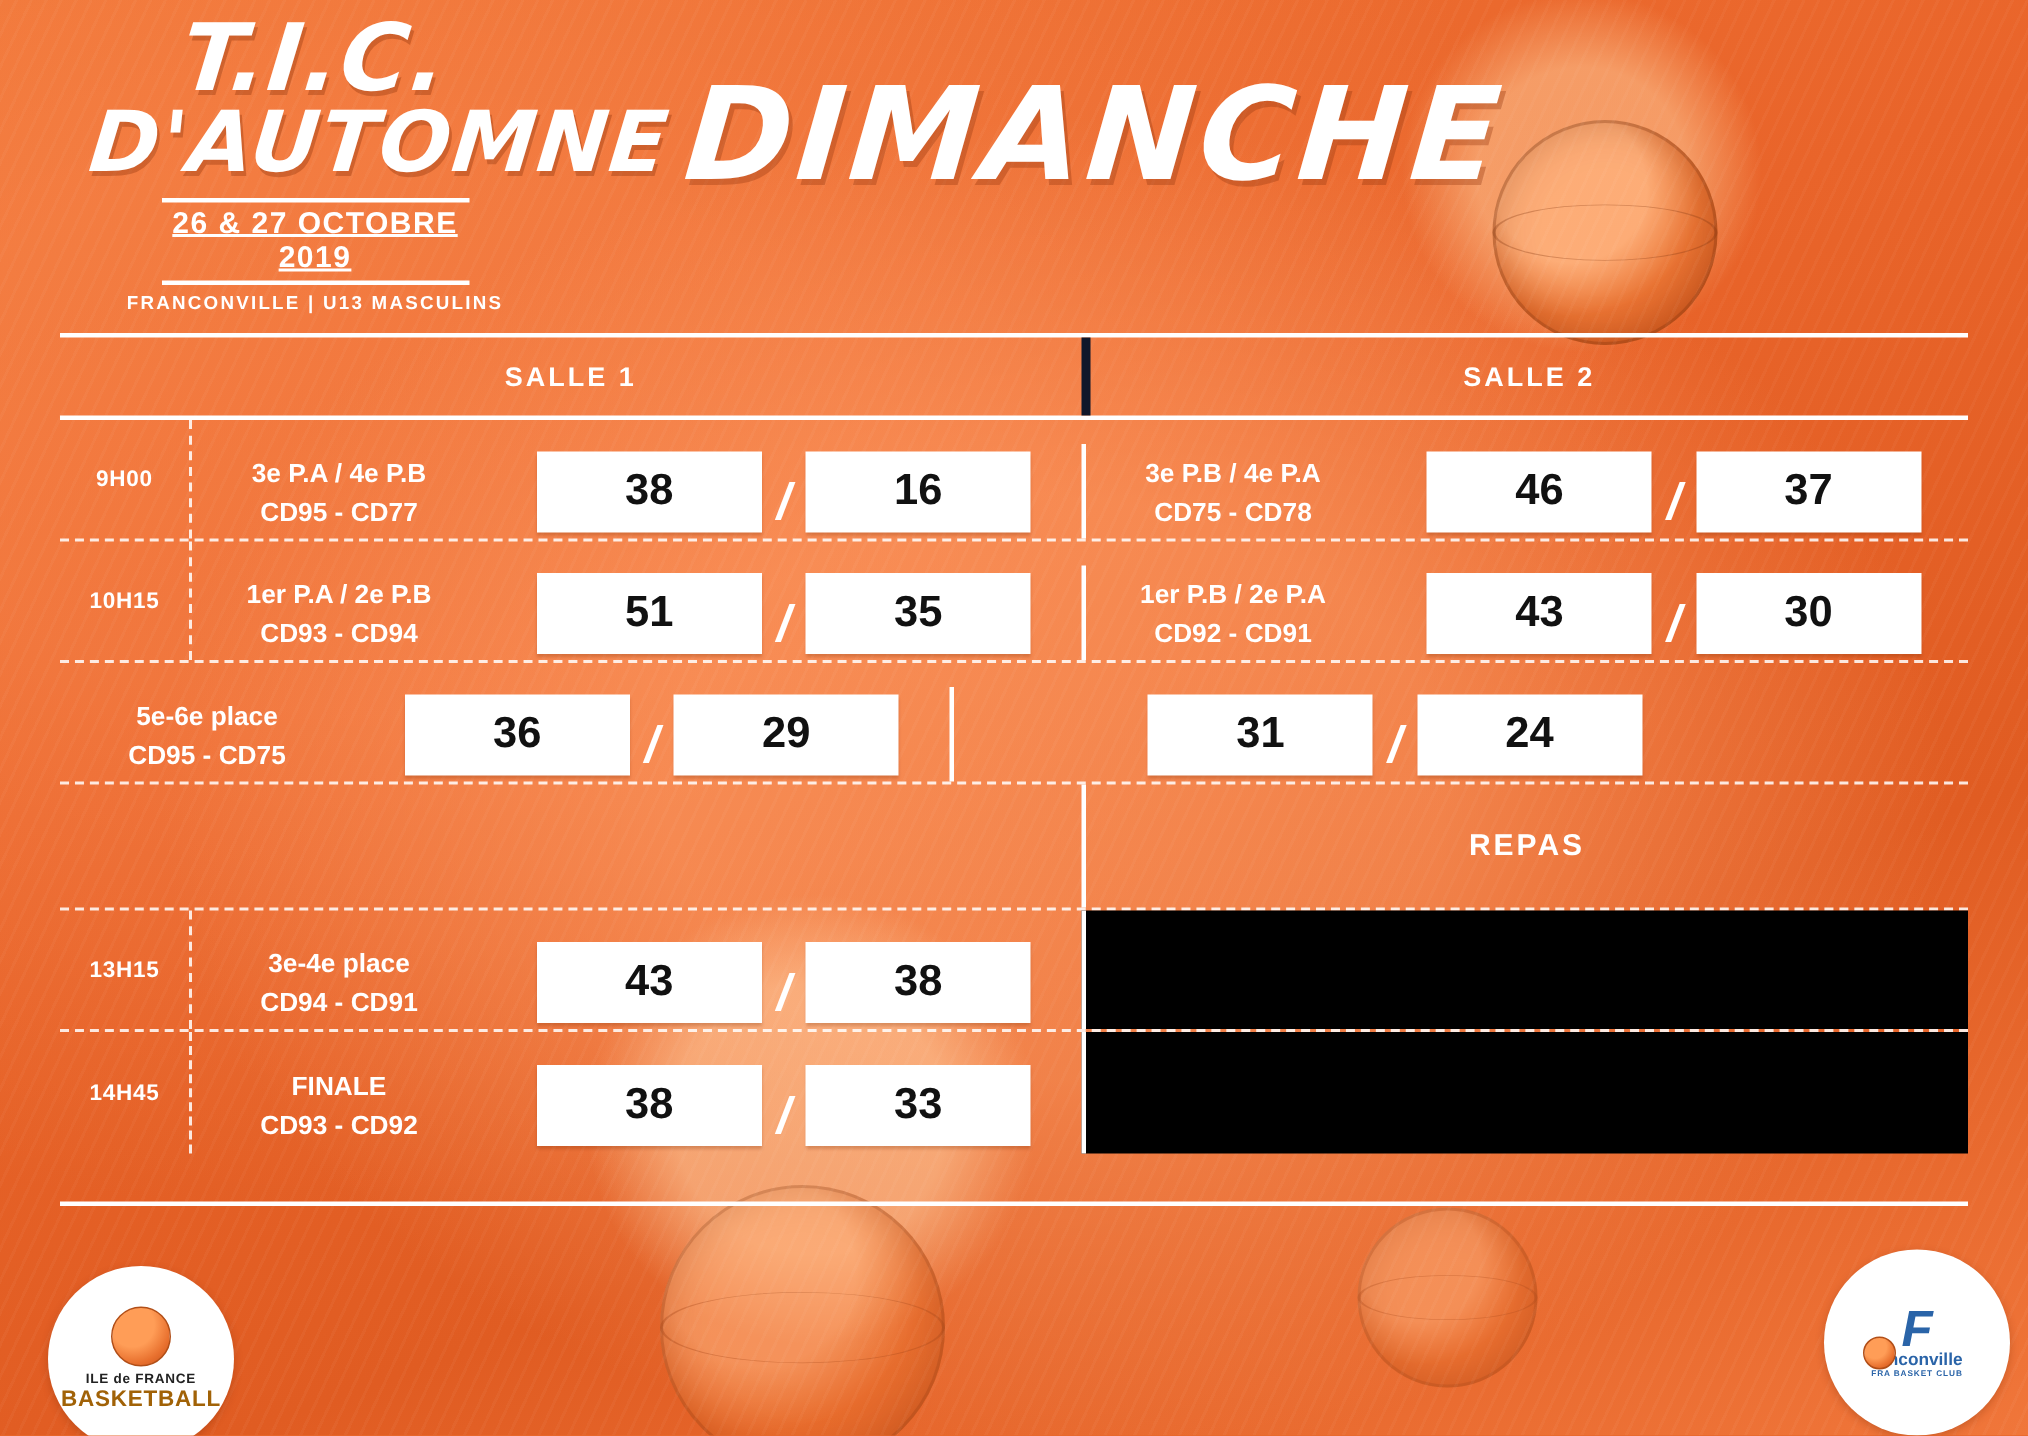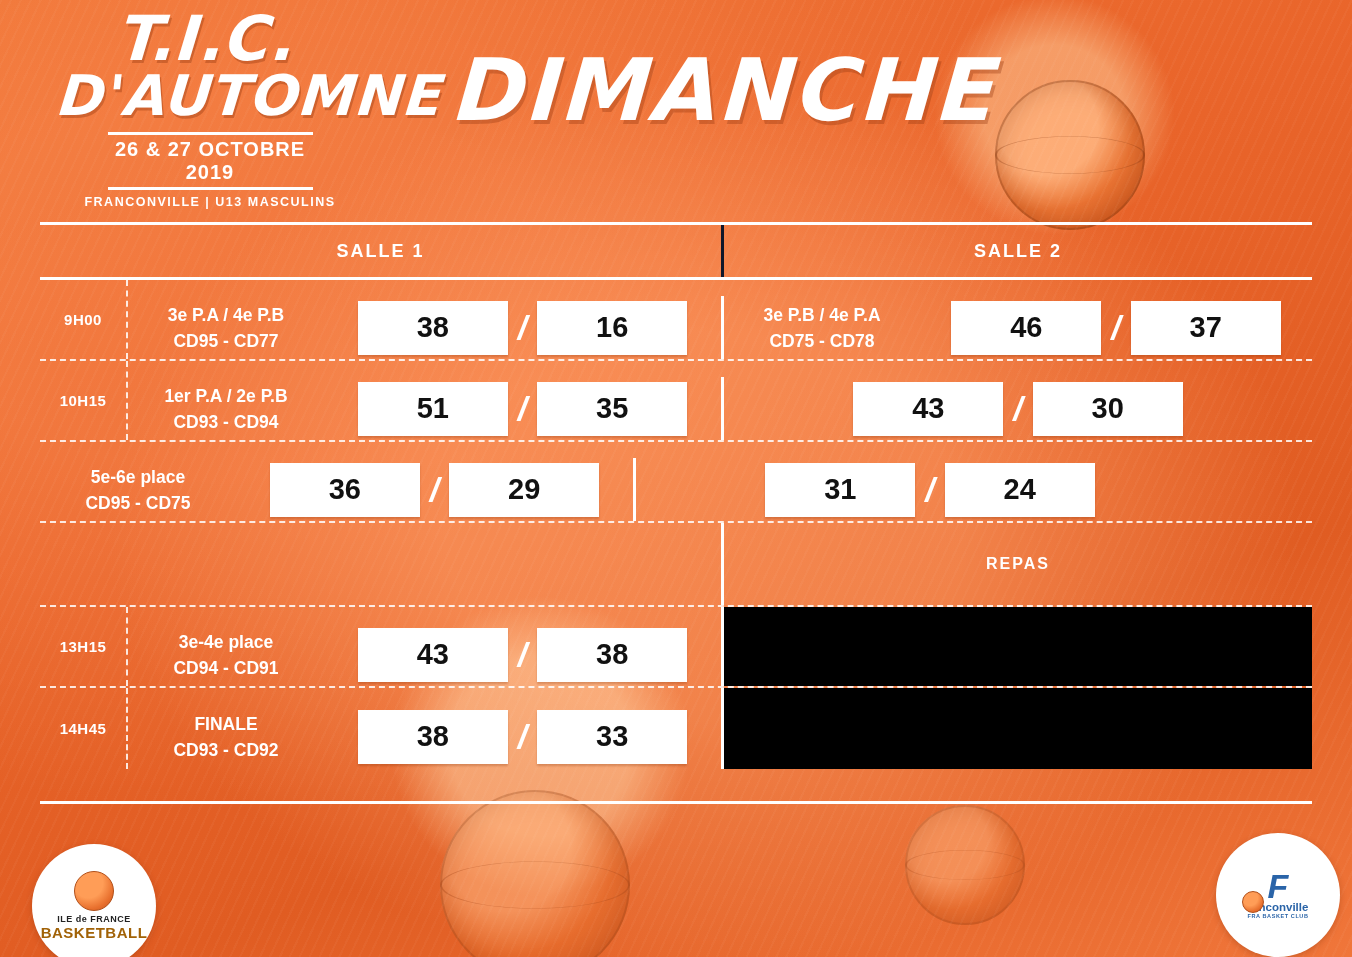--- a/index.html
+++ b/index.html
@@ -59,21 +59,21 @@
   #logo .aut {
     font-family:"DejaVu Sans", sans-serif;
     font-weight:bold; font-style:italic;
     font-size:56px; line-height:56px; letter-spacing:1px;
     text-shadow:2px 3px 0 rgba(140,50,10,.35);
     transform:skewX(-6deg);
   }
   #logo .dates {
     margin:8px auto 0; width:205px; padding:3px 0;
     border-top:3px solid #fff; border-bottom:3px solid #fff;
-    font-weight:bold; font-size:20px; letter-spacing:1px;
+    font-weight:bold; font-size:20px; letter-spacing:1px;text-decoration:underline;
   }
   #logo .sub {
     margin-top:5px; font-size:12.5px; font-weight:bold; letter-spacing:1.5px;
   }
 
   
   #day-title {
     position:absolute; left:420px; top:44px; width:620px;
     text-align:center; color:#fff;
     font-family:"DejaVu Sans", sans-serif;
@@ -90,55 +90,55 @@
     color:#fff;
   }
   .halls {
     display:flex; height:55px; border-bottom:3px solid #fff;
   }
   .hall {
     display:flex; align-items:center; justify-content:center;
     font-size:18px; font-weight:bold; letter-spacing:2px;
   }
   .hall.one { width:681px; }
-  .hall.two { width:591px; border-left:3px solid #0f172a; }
+  .hall.two { width:591px; border-left:6px solid #0f172a; }
 
   .row { display:flex; height:81px; border-bottom:2px dashed rgba(255,255,255,.85); }
   .row.last { border-bottom:none; }
   .time {
     width:88px; display:flex; align-items:center; justify-content:center;
     font-size:15px; font-weight:bold; letter-spacing:.5px;
     border-right:2px dashed rgba(255,255,255,.85);
   }
   .game { width:593px; display:flex; align-items:center;margin-top:16px; }
   .game.right { width:591px; border-left:3px solid #fff; }
   .matchinfo {
     width:196px; text-align:center; line-height:26px;
     font-size:17.5px; font-weight:bold;
   }
   .matchinfo .l2 { display:block; }
   .scorebox {
-    flex:1; display:flex; align-items:center; justify-content:center; gap:10px;
+    flex:1; display:flex; align-items:flex-end; justify-content:center; gap:10px;
   }
   .score {
     width:150px; height:54px; background:#fff; color:#111;
     display:flex; align-items:center; justify-content:center;
     font-size:29px; font-weight:bold;
     box-shadow:0 2px 2px rgba(120,40,0,.25);
   }
   .slash { font-size:34px; font-weight:bold; font-style:italic; color:#fff; }
 
   .repas-row {
     display:flex; height:84px; border-bottom:2px dashed rgba(255,255,255,.85);
   }
   .repas-left { width:681px; }
   .repas-right {
     width:591px; border-left:3px solid #fff;
     display:flex; align-items:center; justify-content:center;
-    font-size:16px; font-weight:bold; letter-spacing:2px;text-align:right;
+    font-size:20px; font-weight:bold; letter-spacing:2px;text-align:right;
   }
   .blackcell {
     width:591px; background:#000; border-left:3px solid #fff;
   }
 
   
   .badge {
     position:absolute; width:124px; height:124px; border-radius:50%;
     background:#fff; display:flex; flex-direction:column;
     align-items:center; justify-content:center; text-align:center;
@@ -220,20 +220,24 @@
         <span class="l1">1er P.A / 2e P.B</span>
         <span class="l2">CD93 - CD94</span>
       </div>
       <div class="scorebox">
         <div class="score">51</div>
         <div class="slash">/</div>
         <div class="score">35</div>
       </div>
     </div>
     <div class="game right">
+      <div class="matchinfo">
+        <span class="l1">1er P.B / 2e P.A</span>
+        <span class="l2">CD92 - CD91</span>
+      </div>
       <div class="scorebox">
         <div class="score">43</div>
         <div class="slash">/</div>
         <div class="score">30</div>
       </div>
     </div>
   </div>
 
   <div class="row">
     <div class="game">

